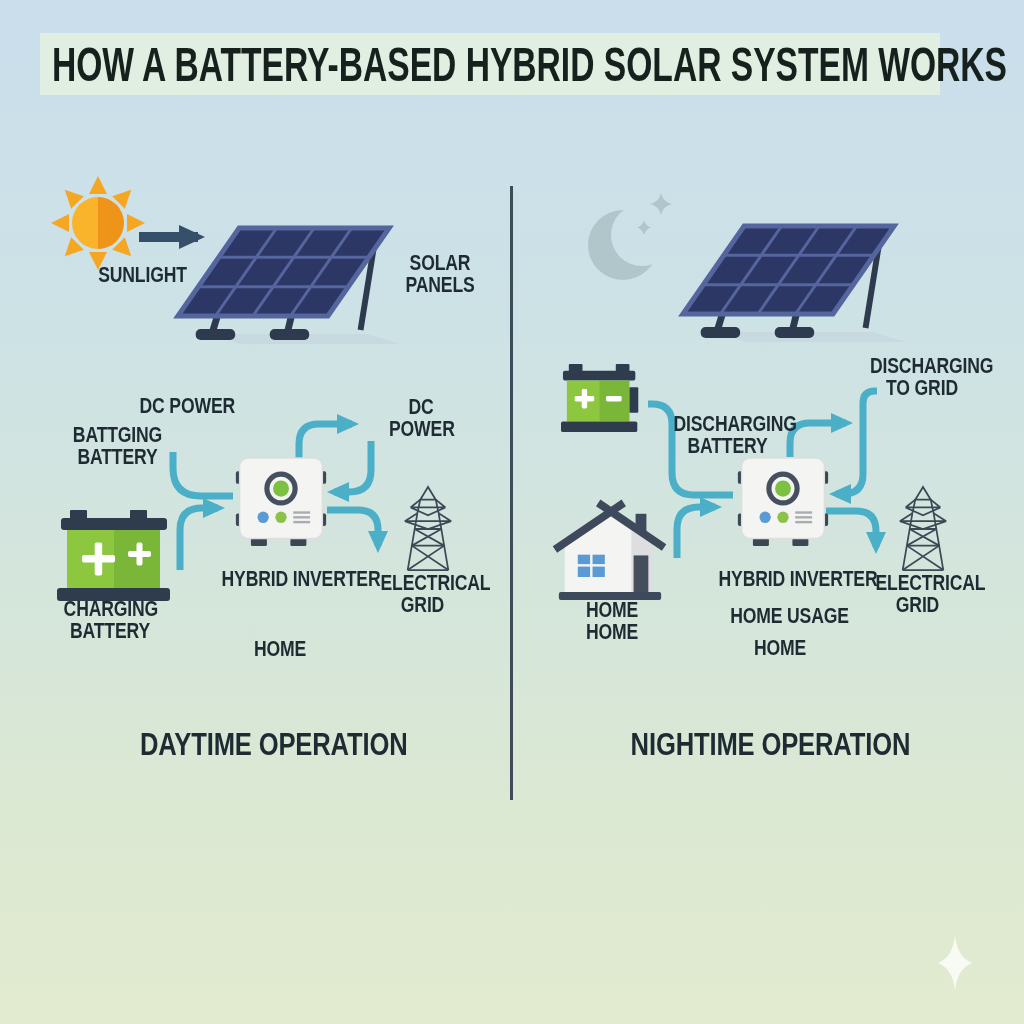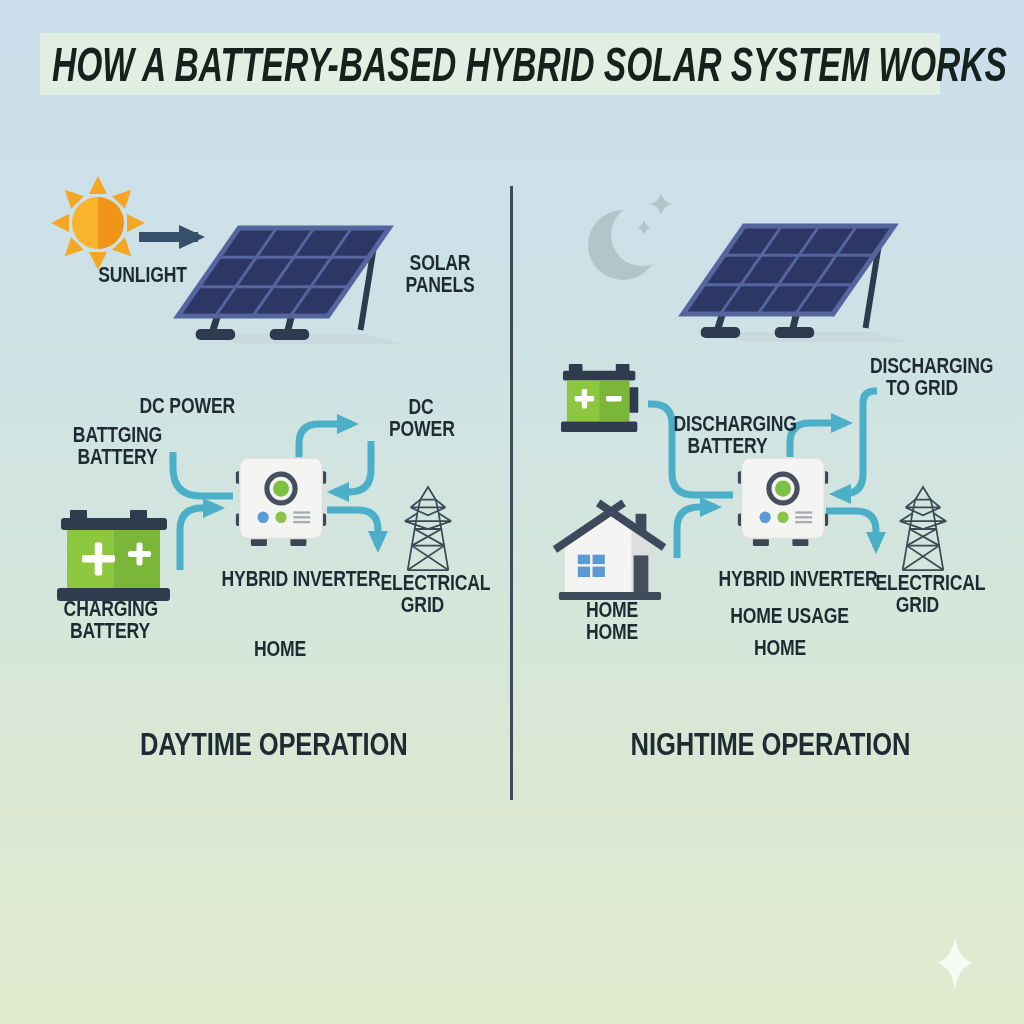--- a/index.html
+++ b/index.html
@@ -4,21 +4,21 @@
 <style>
   html,body{margin:0;padding:0;background:#9aa;}
   #stage{
     position:relative;width:1024px;height:1024px;overflow:hidden;
     background:linear-gradient(180deg,#cadeec 0%,#cde2e6 30%,#d3e5dc 55%,#dbe8d3 78%,#e2ebcf 100%);
     font-family:"Liberation Sans","DejaVu Sans",sans-serif;
   }
   .abs{position:absolute;}
   .banner{
     left:40px;top:33px;width:900px;height:62px;background:#e1efe3;
-    display:flex;align-items:center;font-style:italic;
+    display:flex;align-items:center;
   }
   .title{
     font-size:48px;font-weight:700;color:#16211d;letter-spacing:0px;
     transform:scaleX(.70);transform-origin:0 50%;white-space:nowrap;padding-left:17px;
   }
   .divider{left:510px;top:186px;width:3px;height:614px;background:#3e4c5a;}
   .lbl{
     position:absolute;font-weight:700;color:#1e2b33;text-align:center;
     font-size:22px;line-height:1.0;transform:scaleX(.80);white-space:nowrap;
     letter-spacing:-0.2px;

